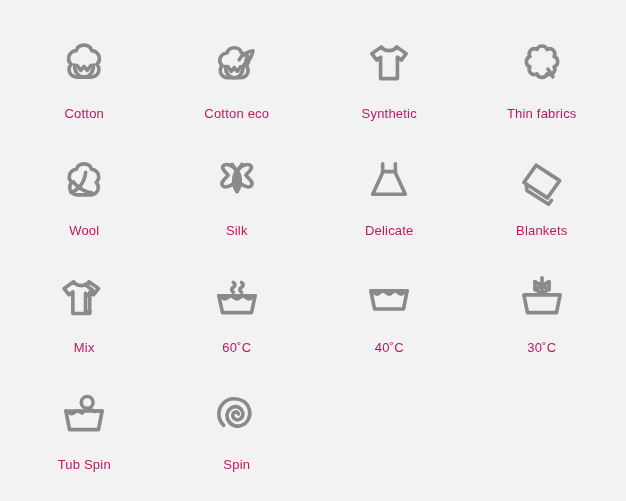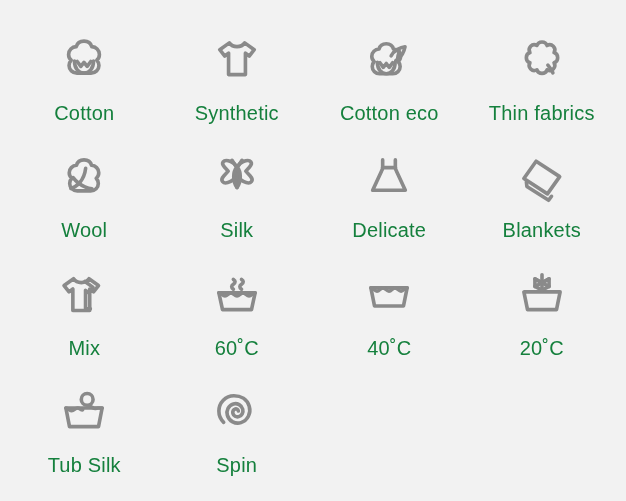--- a/index.html
+++ b/index.html
@@ -46,64 +46,64 @@
   .icon-art svg polyline,
   .icon-art svg polygon {
     fill: none;
     stroke: #8a8a8a;
     stroke-width: 4;
     stroke-linecap: round;
     stroke-linejoin: round;
   }
   .icon-label {
     margin-top: 11px;
-    font-size: 20px;
+    font-size: 13px;
     line-height: 1;
-    color: #15803d;
+    color: #be185d;
     letter-spacing: 0.2px;
     white-space: nowrap;
     font-family: "Liberation Sans", sans-serif;
   }
 </style>
 </head>
 <body>
 
 <div class="icon-grid">
 
   <div class="icon-cell">
     <span class="icon-art">
       <svg viewBox="0 0 64 64" width="58" height="58">
         <path d="M32 10c-4.4 0-7.6 2.6-8.6 6.2C18.8 16.5 15 20 15 24.8c0 2.6 1.1 4.8 2.9 6.3-1.5 1.5-2.4 3.5-2.4 5.8 0 4.7 3.9 8.5 8.7 8.5h15.6c4.8 0 8.7-3.8 8.7-8.5 0-2.3-.9-4.3-2.4-5.8 1.8-1.5 2.9-3.7 2.9-6.3 0-4.8-3.8-8.3-8.4-8.6C39.6 12.6 36.4 10 32 10z"></path>
         <path d="M21.5 32c0 8.5 4.7 13.4 10.5 13.4S42.5 40.5 42.5 32"></path>
         <path d="M24.5 32.5l4 5.5 3.5-4.5 3.5 4.5 4-5.5"></path>
       </svg>
     </span>
     <span class="icon-label">Cotton</span>
-  </div>
-
-  <div class="icon-cell">
-    <span class="icon-art">
-      <svg viewBox="0 0 64 64" width="58" height="58">
-        <path d="M23.5 12L13 19.5l5.5 7 4.2-3.2V47h18.6V23.3l4.2 3.2 5.5-7L40.5 12c-1.8 2.6-4.9 4.2-8.5 4.2S25.3 14.6 23.5 12z"></path>
-      </svg>
-    </span>
-    <span class="icon-label">Synthetic</span>
   </div>
 
   <div class="icon-cell">
     <span class="icon-art">
       <svg viewBox="0 0 64 64" width="58" height="58">
         <path d="M29 13c-4.1 0-7.1 2.4-8 5.8C16.6 19 13 22.3 13 26.8c0 2.4 1 4.5 2.7 5.9-1.4 1.4-2.2 3.3-2.2 5.4 0 4.4 3.6 7.9 8.1 7.9h14.6c4.5 0 8.1-3.5 8.1-7.9 0-2.1-.8-4-2.2-5.4 1.7-1.4 2.7-3.5 2.7-5.9 0-4.5-3.6-7.8-7.9-8-.9-3.4-3.8-5.8-7.9-5.8z"></path>
         <path d="M19.2 33.4c0 8 4.4 12.6 9.8 12.6s9.8-4.6 9.8-12.6"></path>
         <path d="M22 33.9l3.7 5.1 3.3-4.2 3.3 4.2 3.7-5.1"></path>
         <path d="M39.5 31.5c2.5-1.2 5.3-3.6 7.2-7 2.2-4 3-8.2 3-8.2s-4.2.6-8.2 2.8c-3.5 1.9-5.9 4.7-7.1 7.2"></path>
         <path d="M43.5 21.5c-1 2.5-1.7 5.5-2 8.3"></path>
       </svg>
     </span>
     <span class="icon-label">Cotton eco</span>
+  </div>
+
+  <div class="icon-cell">
+    <span class="icon-art">
+      <svg viewBox="0 0 64 64" width="58" height="58">
+        <path d="M23.5 12L13 19.5l5.5 7 4.2-3.2V47h18.6V23.3l4.2 3.2 5.5-7L40.5 12c-1.8 2.6-4.9 4.2-8.5 4.2S25.3 14.6 23.5 12z"></path>
+      </svg>
+    </span>
+    <span class="icon-label">Synthetic</span>
   </div>
 
   <div class="icon-cell">
     <span class="icon-art">
       <svg viewBox="0 0 64 64" width="58" height="58">
         <path d="M32 11c-2.6 0-4.8 1.6-5.6 3.9-2.2-1.3-5.1-1-6.9.9s-2.1 4.7-.8 6.9c-2.3.8-4 3-4 5.6s1.7 4.8 4 5.6c-1.3 2.2-1 5.1.8 6.9s4.7 2.2 6.9.9c.8 2.3 3 3.9 5.6 3.9s4.8-1.6 5.6-3.9c2.2 1.3 5.1 1 6.9-.9s2.1-4.7.8-6.9c2.3-.8 4-3 4-5.6s-1.7-4.8-4-5.6c1.3-2.2 1-5.1-.8-6.9s-4.7-2.2-6.9-.9C36.8 12.6 34.6 11 32 11z"></path>
         <path d="M38.5 36.5c2.5 3 4.4 5.8 5.5 8.5"></path>
       </svg>
     </span>
     <span class="icon-label">Thin fabrics</span>
@@ -192,33 +192,33 @@
       <svg viewBox="0 0 64 64" width="58" height="58">
         <path d="M12 27.5h40l-4 19.5H16z"></path>
         <g>
           <path d="M32 8.5v17" stroke-width="3.4"></path>
           <path d="M24.2 13v8.5l7.8 4 7.8-4V13l-7.8 4.5z" stroke-width="3.4"></path>
           <path d="M24.2 13L32 17.5 39.8 13" stroke-width="3.4"></path>
           <path d="M24.2 21.5L32 17.5l7.8 4" stroke-width="3.4"></path>
         </g>
       </svg>
     </span>
-    <span class="icon-label">20˚C</span>
+    <span class="icon-label">30˚C</span>
   </div>
 
   <div class="icon-cell">
     <span class="icon-art">
       <svg viewBox="0 0 64 64" width="58" height="58">
         <path d="M12 26.5h40l-4 20.5H16z"></path>
         <path d="M12 26.5c2.7 0 4.2 3 6.5 3 2.6 0 3.5-3 6.5-3 2.5 0 3 2 5.5 2"></path>
         <path d="M38.5 24.5c1.6.6 2.6 1.3 3.8 2 1.8 1 3.6 0 5.2 0h4.5"></path>
         <circle cx="35.5" cy="17" r="6.5"></circle>
       </svg>
     </span>
-    <span class="icon-label">Tub Silk</span>
+    <span class="icon-label">Tub Spin</span>
   </div>
 
 
   <div class="icon-cell">
     <span class="icon-art">
       <svg viewBox="0 0 64 64" width="58" height="58">
         <path d="M33.5 29.8c-.3-1.6-1.9-2.6-3.5-2.2-2 .5-3.1 2.7-2.5 4.9.7 2.7 3.6 4.3 6.4 3.5 3.4-.9 5.4-4.6 4.4-8.3-1.2-4.4-5.9-7-10.3-5.7-5.2 1.5-8.3 7.1-6.6 12.6 1.9 6.4 8.7 10 15 8 7.3-2.3 11.4-10.3 9.1-18-2.3-7.8-9.4-11.7-16.9-11.7-9.2 0-16.6 7.6-16.6 17 0 4.9 2 9.3 5.3 12.4"></path>
       </svg>
     </span>
     <span class="icon-label">Spin</span>

